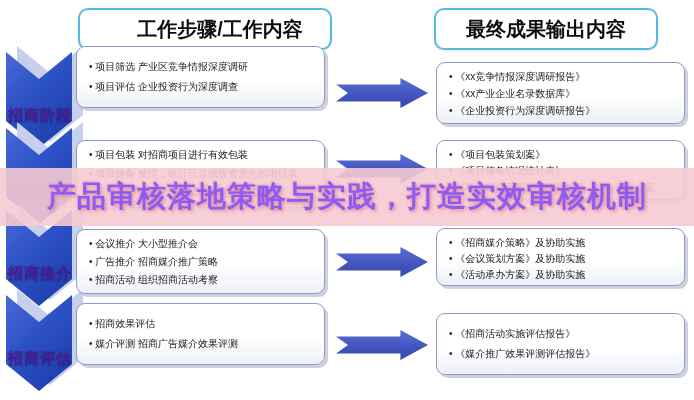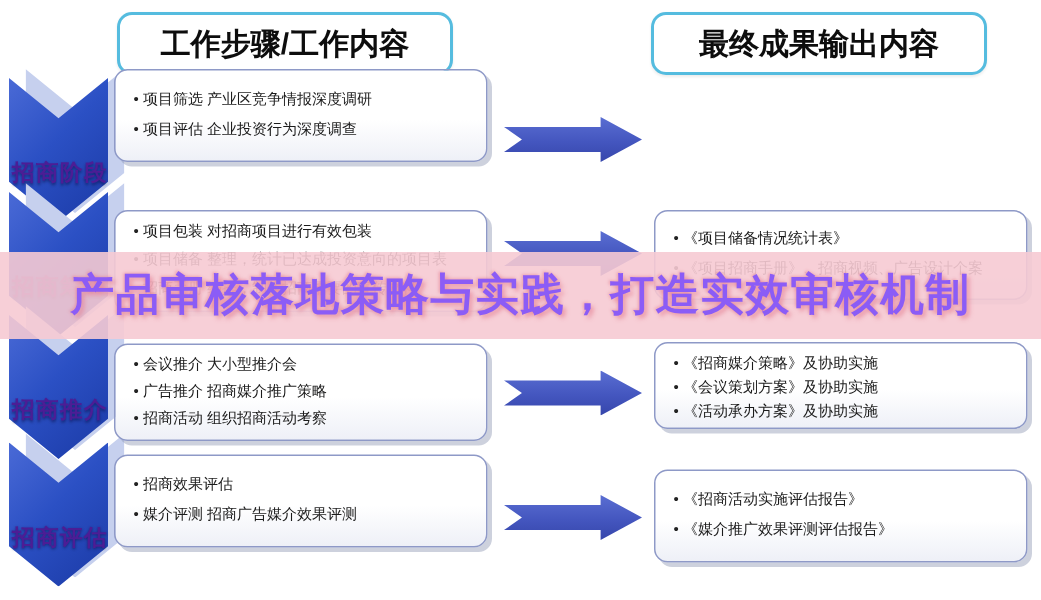--- a/index.html
+++ b/index.html
@@ -9,21 +9,21 @@
     font-family:"Liberation Sans","DejaVu Sans",sans-serif;
   }
   
   .header{
     position:absolute;top:8px;height:38px;
     background:#fff;border:2px solid #55bcdf;border-radius:10px;
     display:flex;align-items:center;justify-content:center;
     font-size:20px;font-weight:bold;color:#0d0d0d;
     box-shadow:0 1px 2px rgba(0,0,0,.08);
   }
-  .header-left{left:78px;width:220px;}
+  .header-left{left:78px;width:220px;padding-left:30px;}
   .header-right{left:434px;width:220px;justify-content:center;}
   
   .chev{position:absolute;left:6px;width:66px;height:96px;}
   .c1{top:52px}.c2{top:128px}.c3{top:210px}.c4{top:295px}
   .chev-shape{
     position:absolute;inset:0;
     clip-path:polygon(0% 0%,50% 28%,100% 0%,100% 72%,50% 100%,0% 72%);
   }
   .chev-echo{
     background:#c6d0ee;
@@ -116,31 +116,39 @@
     <div class="chev-label">招商评估</div>
   </div>
 
   <div class="box lbox l1">
     <ul>
       <li>项目筛选 产业区竞争情报深度调研</li>
       <li>项目评估 企业投资行为深度调查</li>
     </ul>
   </div>
   <div class="arrow a1"></div>
+  <div class="box rbox rb1">
+    <ul>
+      <li>《xx竞争情报深度调研报告》</li>
+      <li>《xx产业企业名录数据库》</li>
+      <li>《企业投资行为深度调研报告》</li>
+    </ul>
+  </div>
 
   <div class="box lbox l2">
     <ul>
       <li>项目包装 对招商项目进行有效包装</li>
       <li>项目储备 整理，统计已达成投资意向的项目表</li>
       <li>招商手册 编排，制作招商需要的宣传材料</li>
     </ul>
   </div>
   <div class="arrow a2"></div>
   <div class="box rbox rb2">
     <ul>
+      <li>《项目包装策划案》</li>
       <li>《项目储备情况统计表》</li>
       <li>《项目招商手册》、招商视频、广告设计个案</li>
     </ul>
   </div>
 
   <div class="box lbox l3">
     <ul>
       <li>会议推介 大小型推介会</li>
       <li>广告推介 招商媒介推广策略</li>
       <li>招商活动 组织招商活动考察</li>

